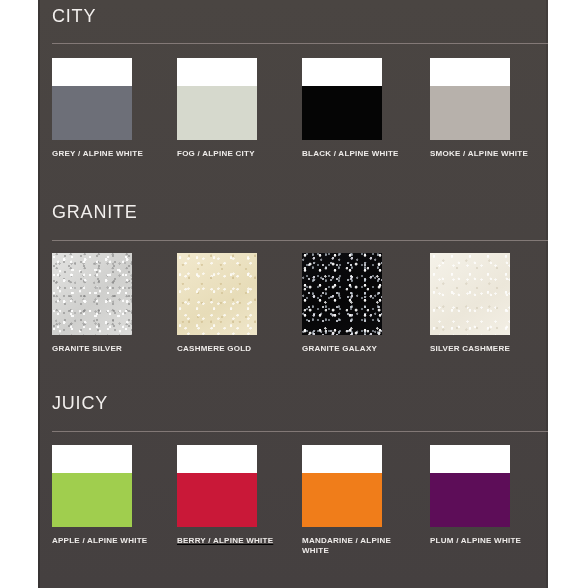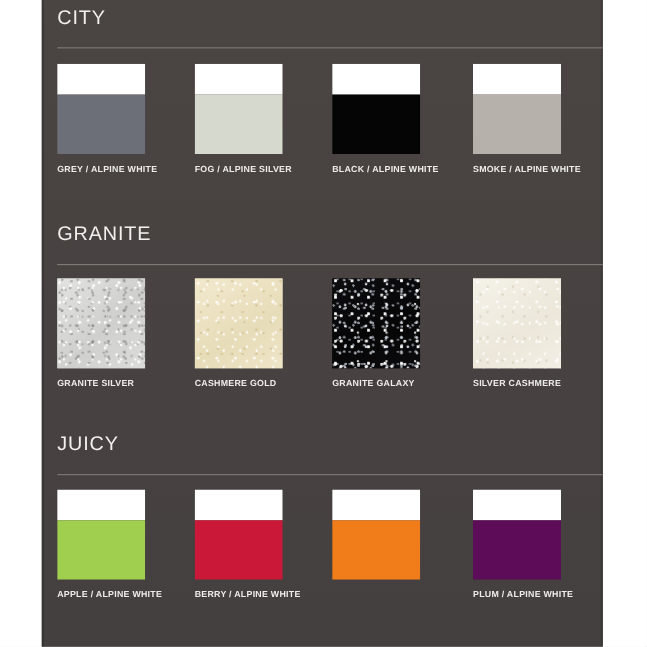--- a/index.html
+++ b/index.html
@@ -172,21 +172,21 @@
             <div class="top" style="background:#ffffff;"></div>
             <div class="bot" style="background:#6d6f78;"></div>
           </div>
           <div class="sw-label">GREY / ALPINE WHITE</div>
         </div>
         <div class="swatch-cell" style="left:139px;">
           <div class="swatch">
             <div class="top" style="background:#ffffff;"></div>
             <div class="bot" style="background:#d6d9cd;"></div>
           </div>
-          <div class="sw-label">FOG / ALPINE SILVER</div>
+          <div class="sw-label">FOG / ALPINE CITY</div>
         </div>
         <div class="swatch-cell" style="left:264px;">
           <div class="swatch">
             <div class="top" style="background:#ffffff;"></div>
             <div class="bot" style="background:#050505;"></div>
           </div>
           <div class="sw-label">BLACK / ALPINE WHITE</div>
         </div>
         <div class="swatch-cell" style="left:392px;">
           <div class="swatch">
@@ -237,32 +237,33 @@
       <div class="section-title" style="top:8px;">JUICY</div>
       <div class="section-rule" style="top:46px;"></div>
       <div class="swatch-row" style="top:60px;">
         <div class="swatch-cell" style="left:14px;">
           <div class="swatch">
             <div class="top" style="background:#ffffff;"></div>
             <div class="bot" style="background:#a0ce4e;"></div>
           </div>
           <div class="sw-label">APPLE / ALPINE WHITE</div>
         </div>
-        <div class="swatch-cell" style="left:139px;">
+        <div class="swatch-cell" style="left:139px;text-decoration:underline;">
           <div class="swatch">
             <div class="top" style="background:#ffffff;"></div>
             <div class="bot" style="background:#c91838;"></div>
           </div>
           <div class="sw-label">BERRY / ALPINE WHITE</div>
         </div>
         <div class="swatch-cell" style="left:264px;">
           <div class="swatch">
             <div class="top" style="background:#ffffff;"></div>
             <div class="bot" style="background:#f07d1a;"></div>
           </div>
+          <div class="sw-label" style="width:100px;">MANDARINE / ALPINE WHITE</div>
         </div>
         <div class="swatch-cell" style="left:392px;">
           <div class="swatch">
             <div class="top" style="background:#ffffff;"></div>
             <div class="bot" style="background:#5d0d58;"></div>
           </div>
           <div class="sw-label">PLUM / ALPINE WHITE</div>
         </div>
       </div>
     </div>

